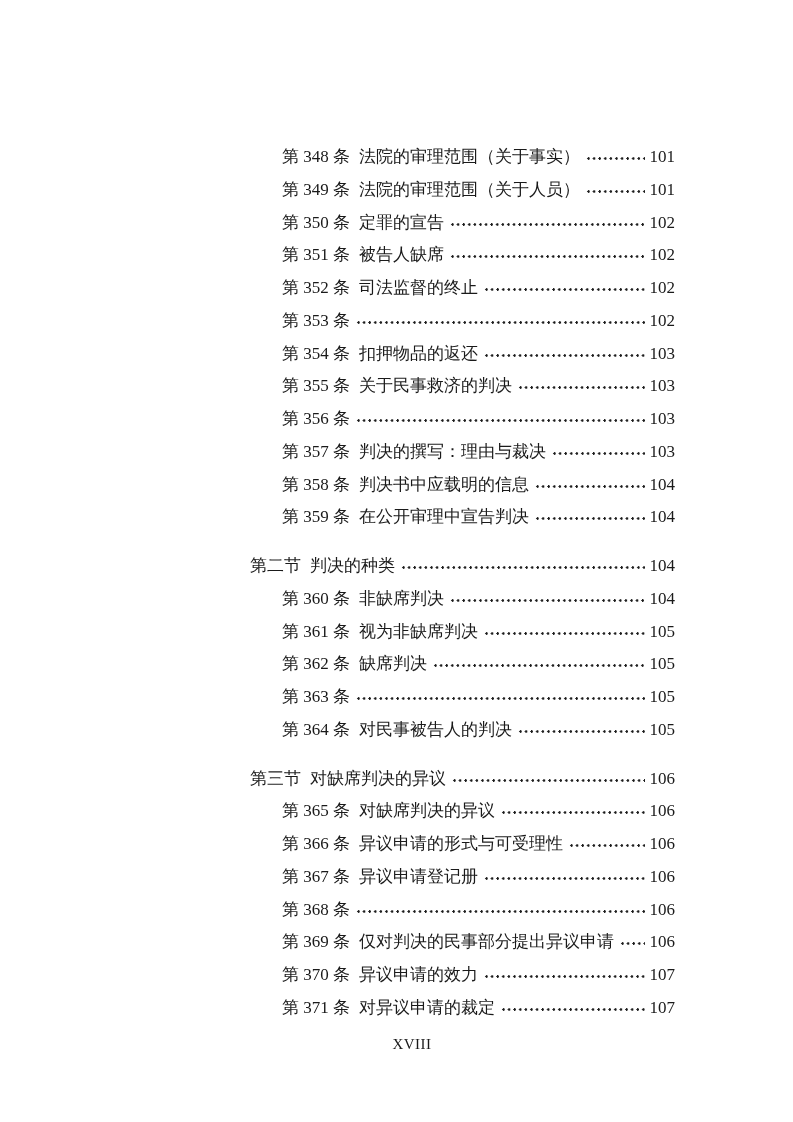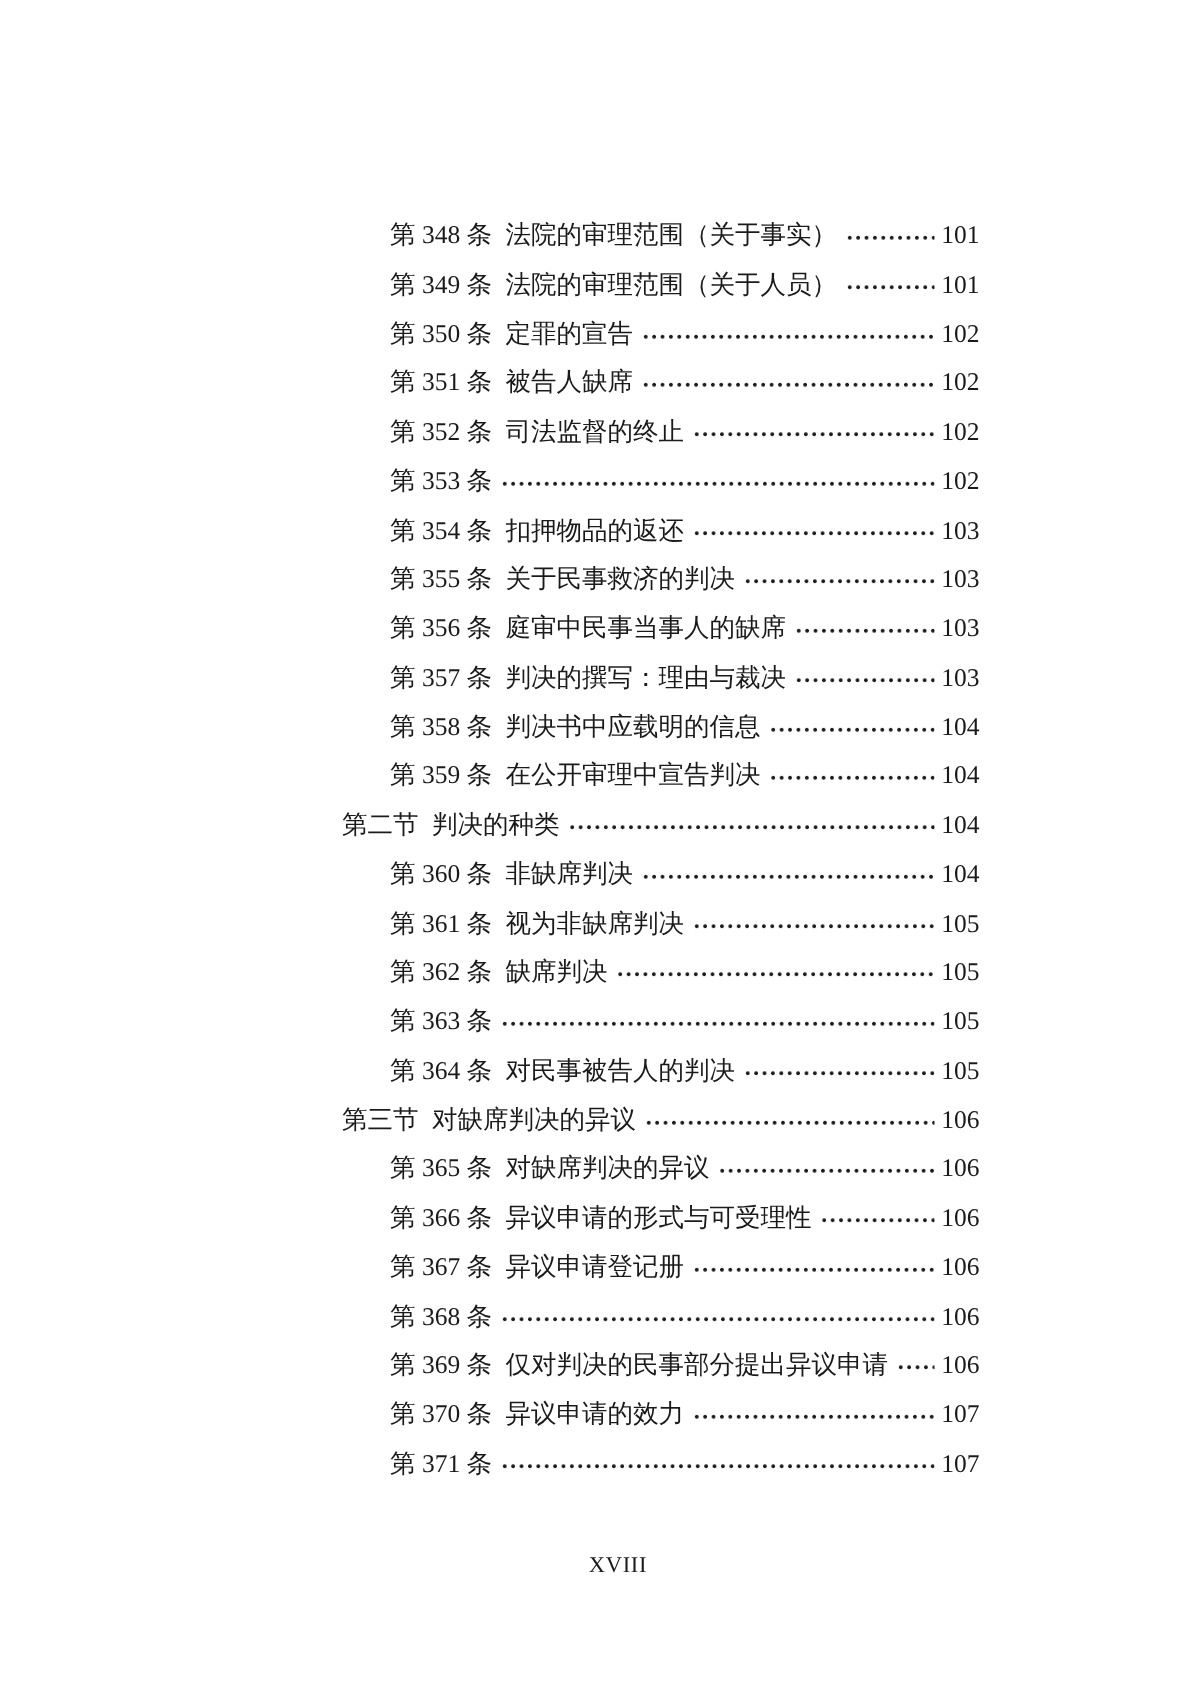--- a/index.html
+++ b/index.html
@@ -15,40 +15,41 @@
 
   .page {
     position: relative;
     width: 793px;
     height: 1122px;
     background: #ffffff;
   }
 
   .toc-list {
     position: absolute;
-    left: 228px;
+    left: 250px;
     top: 141px;
     width: 425px;
   }
 
   .toc-row {
     display: flex;
     align-items: baseline;
     height: 32.75px;
     line-height: 32.75px;
     font-size: 17px;
     white-space: nowrap;
   }
 
   .toc-row.level-article {
     padding-left: 32px;
   }
 
   .toc-row.level-section {
     padding-left: 0;
+    margin-top: 16px;
   }
 
   .entry-label {
     flex: 0 0 auto;
   }
 
   .entry-title {
     flex: 0 1 auto;
     margin-left: 9px;
     overflow: hidden;
@@ -128,21 +129,20 @@
     <span class="entry-page">103</span>
   </div>
       <div class="toc-row level-article">
     <span class="entry-label">第 355 条</span>
     <span class="entry-title">关于民事救济的判决</span>
     <span class="leader"></span>
     <span class="entry-page">103</span>
   </div>
       <div class="toc-row level-article">
     <span class="entry-label">第 356 条</span>
-    <span class="entry-title">庭审中民事当事人的缺席</span>
     <span class="leader"></span>
     <span class="entry-page">103</span>
   </div>
       <div class="toc-row level-article">
     <span class="entry-label">第 357 条</span>
     <span class="entry-title">判决的撰写：理由与裁决</span>
     <span class="leader"></span>
     <span class="entry-page">103</span>
   </div>
       <div class="toc-row level-article">
@@ -228,20 +228,21 @@
     <span class="entry-page">106</span>
   </div>
       <div class="toc-row level-article">
     <span class="entry-label">第 370 条</span>
     <span class="entry-title">异议申请的效力</span>
     <span class="leader"></span>
     <span class="entry-page">107</span>
   </div>
       <div class="toc-row level-article">
     <span class="entry-label">第 371 条</span>
+    <span class="entry-title">对异议申请的裁定</span>
     <span class="leader"></span>
     <span class="entry-page">107</span>
   </div>
     </div>
 
   <div class="footer">
     <span>XVIII</span>
   </div>
 
 </div>

